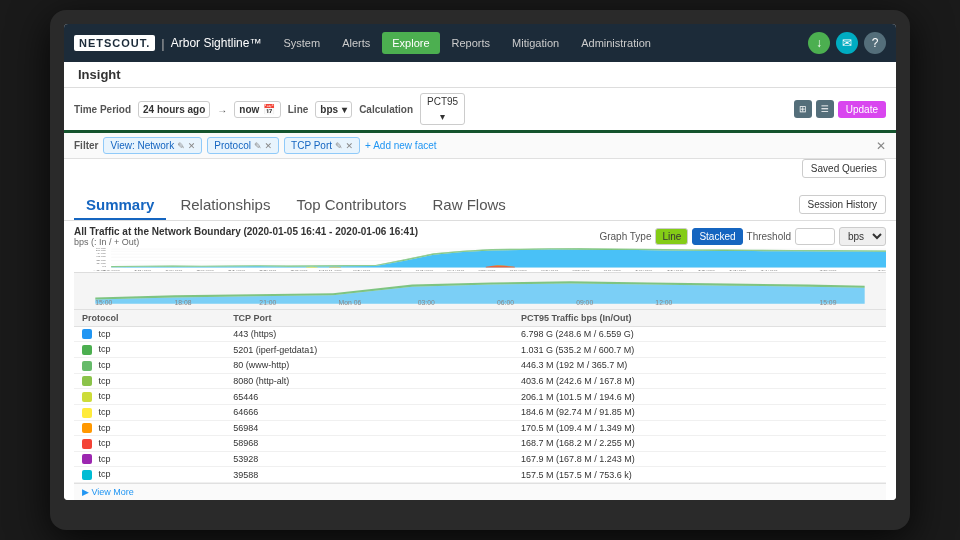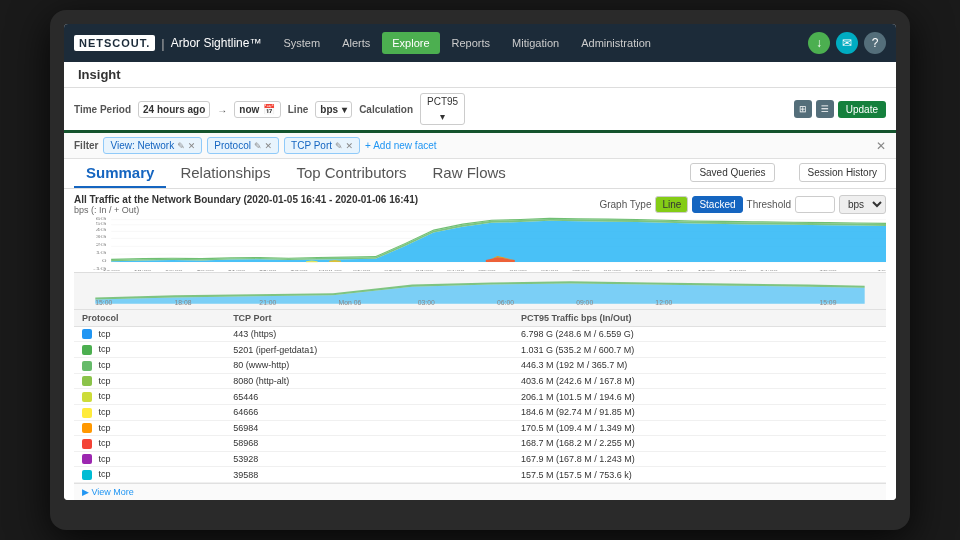--- a/index.html
+++ b/index.html
@@ -149,21 +149,21 @@
     .calc-select {
       border: 1px solid #ccc;
       border-radius: 3px;
       font-size: 10px;
       padding: 2px 6px;
       color: #333;
       background: white;
       display: flex; align-items: center; gap: 4px; flex-direction: column;
     }
     .update-btn {
-      background: #15803d;
+      background: #d946ef;
       color: white;
       border: none;
       border-radius: 3px;
       padding: 3px 8px;
       font-size: 10px;
       cursor: pointer;
     }
     .icon-btn-sm {
       background: #546e7a;
       color: white;
@@ -460,21 +460,21 @@
         </div>
         <span class="add-facet">+ Add new facet</span>
         <span class="filter-close">✕</span>
       </div>
 
       <div class="tabs-row">
         <span class="tab active">Summary</span>
         <span class="tab">Relationships</span>
         <span class="tab">Top Contributors</span>
         <span class="tab">Raw Flows</span>
-        <div style="margin-left:auto;display:flex;gap:20px;padding-bottom:3px;">
+        <div style="margin-left:auto;display:flex;gap:14px;padding-bottom:3px;flex-direction:column;">
           <button class="tab-btn">Saved Queries</button>
           <button class="tab-btn">Session History</button>
         </div>
       </div>
 
       <div class="chart-area">
         <div class="chart-header">
           <div>
             <div class="chart-title">All Traffic at the Network Boundary (2020-01-05 16:41 - 2020-01-06 16:41)</div>
             <div class="chart-subtitle">bps (: In / + Out)</div>

